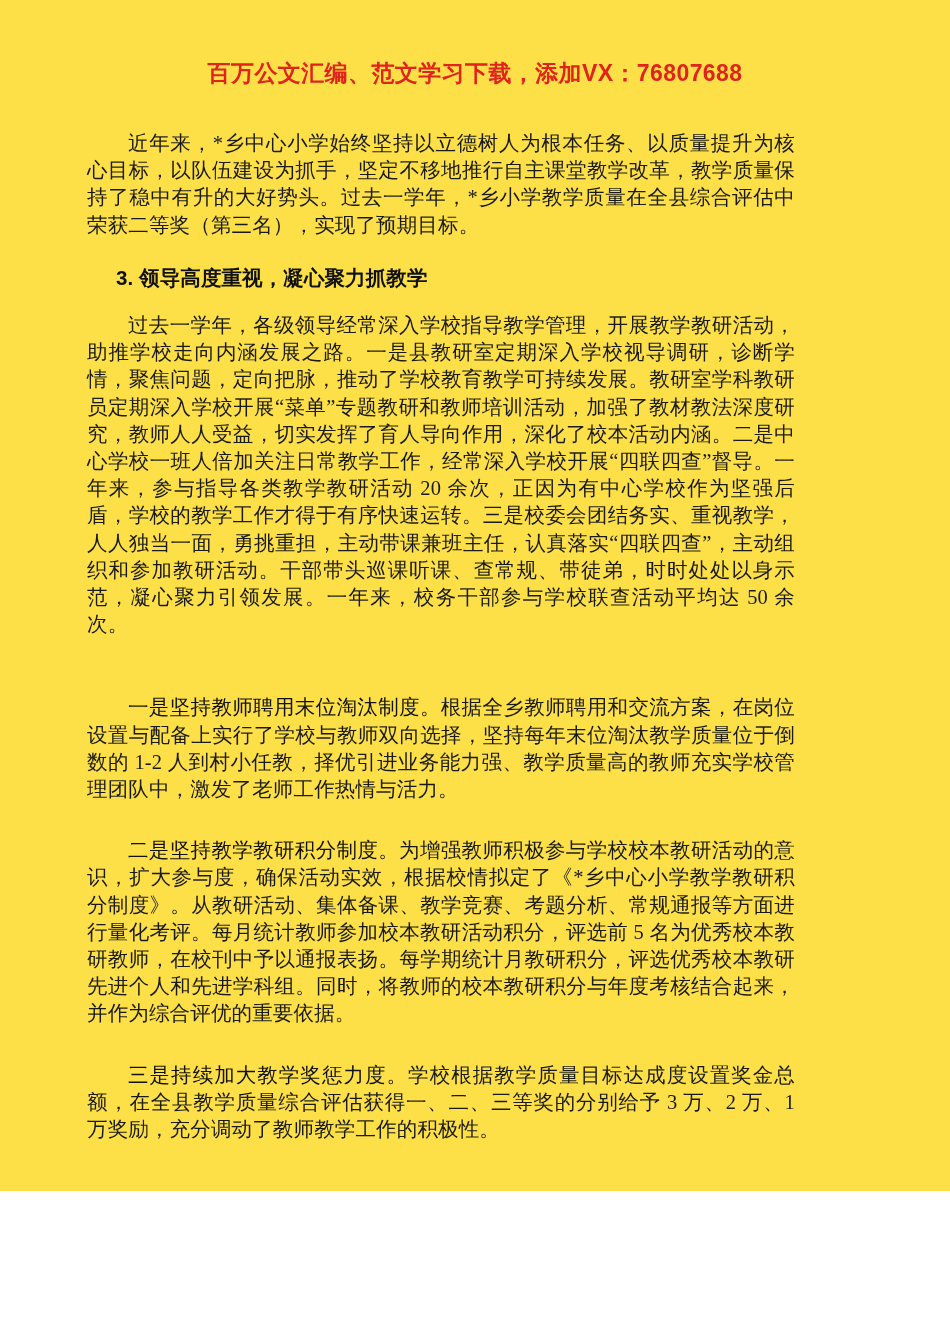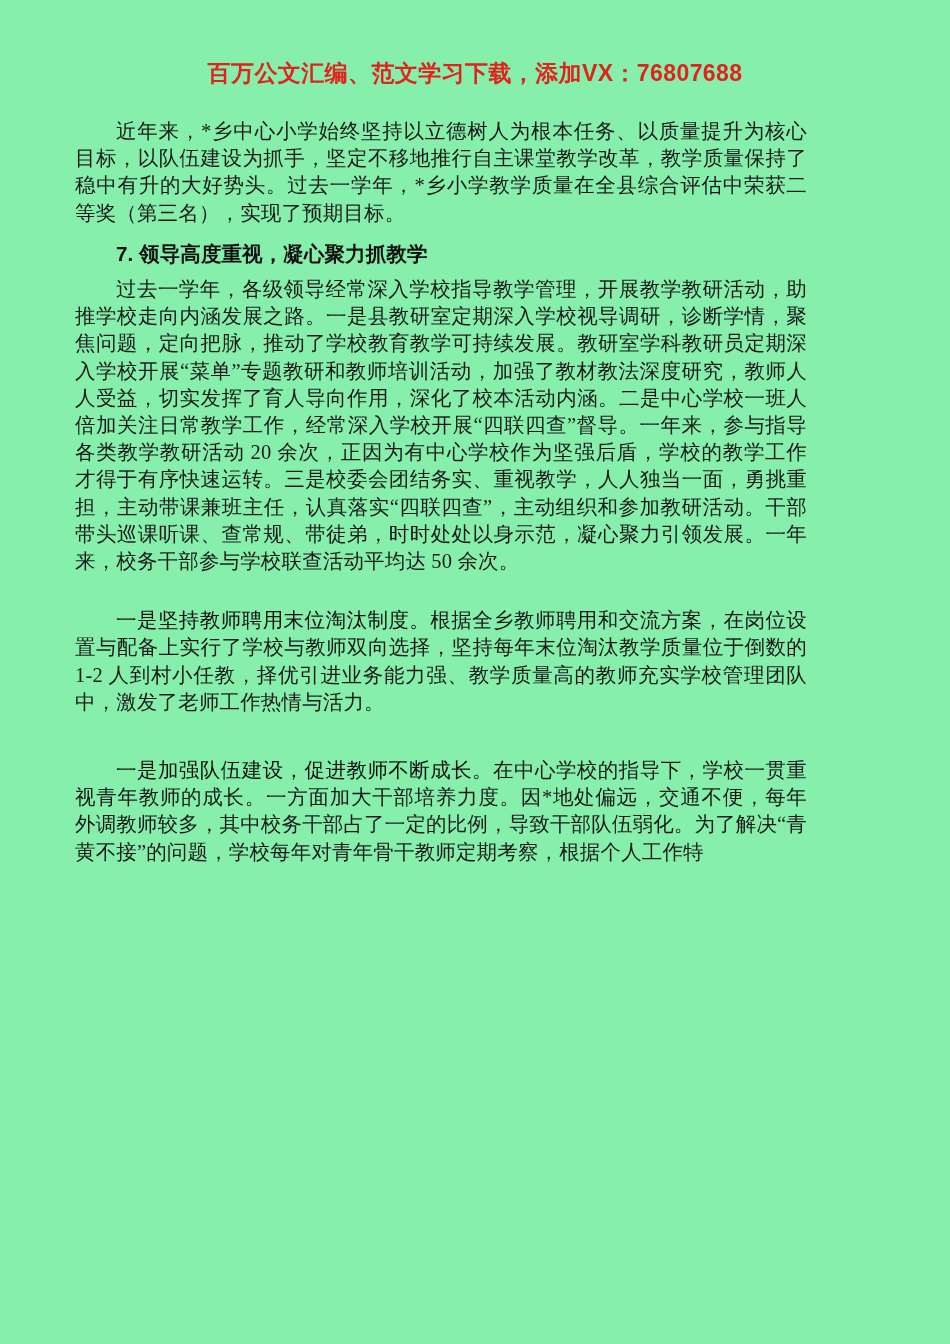--- a/index.html
+++ b/index.html
@@ -10,22 +10,22 @@
   body {
     width: 950px;
     height: 1344px;
     font-family: "Liberation Serif", "DejaVu Serif", serif;
     color: #1a1a1a;
     overflow: hidden;
   }
   .page {
     position: relative;
     width: 950px;
-    height: 1344px;
-    background: #86efac;
+    height: 1191px;
+    background: #fde047;
     box-sizing: border-box;
   }
   .promo-banner {
     position: absolute;
     top: 58px;
     left: 0;
     width: 950px;
     text-align: center;
     font-family: "Liberation Sans", "DejaVu Sans", sans-serif;
     font-size: 23px;
@@ -34,21 +34,21 @@
     color: #e0231c;
     white-space: nowrap;
   }
   .doc-body {
     position: absolute;
     top: 118px;
     left: 75px;
     width: 732px;
   }
   p.para {
-    margin: 0;
+    margin: 12px;
     font-size: 20.5px;
     line-height: 27.2px;
     text-align: justify;
     text-justify: inter-ideograph;
     text-indent: 41px;
     letter-spacing: 0.15px;
     word-break: break-all;
   }
   h2.heading {
     margin: 0;
@@ -74,39 +74,42 @@
 
 <div class="page">
 
   <div class="promo-banner">百万公文汇编、范文学习下载，添加VX：76807688</div>
 
   <div class="doc-body">
 
     <p class="para">近年来，*乡中心小学始终坚持以立德树人为根本任务、以质量提升为核心目标，以队伍建设为抓手，坚定不移地推行自主课堂教学改革，教学质量保持了稳中有升的大好势头。过去一学年，*乡小学教学质量在全县综合评估中荣获二等奖（第三名），实现了预期目标。</p>
 
     <div class="gap-md"></div>
-    <h2 class="heading">7. 领导高度重视，凝心聚力抓教学</h2>
+    <h2 class="heading">3. 领导高度重视，凝心聚力抓教学</h2>
     <div class="gap-sm"></div>
 
     <p class="para">过去一学年，各级领导经常深入学校指导教学管理，开展教学教研活动，助推学校走向内涵发展之路。一是县教研室定期深入学校视导调研，诊断学情，聚焦问题，定向把脉，推动了学校教育教学可持续发展。教研室学科教研员定期深入学校开展“菜单”专题教研和教师培训活动，加强了教材教法深度研究，教师人人受益，切实发挥了育人导向作用，深化了校本活动内涵。二是中心学校一班人倍加关注日常教学工作，经常深入学校开展“四联四查”督导。一年来，参与指导各类教学教研活动 20 余次，正因为有中心学校作为坚强后盾，学校的教学工作才得于有序快速运转。三是校委会团结务实、重视教学，人人独当一面，勇挑重担，主动带课兼班主任，认真落实“四联四查”，主动组织和参加教研活动。干部带头巡课听课、查常规、带徒弟，时时处处以身示范，凝心聚力引领发展。一年来，校务干部参与学校联查活动平均达 50 余次。</p>
 
     <div class="gap-md"></div>
     <div class="gap-sm"></div>
 
 
     <div class="gap-sm"></div>
     <p class="para">
       <span class="lead">一是坚持教师聘用末位淘汰制度。</span><span class="tail">根据全乡教师聘用和交流方案，在岗位设置与配备上实行了学校与教师双向选择，坚持每年末位淘汰教学质量位于倒数的 1-2 人到村小任教，择优引进业务能力强、教学质量高的教师充实学校管理团队中，激发了老师工作热情与活力。</span>
     </p>
 
     <div class="gap-sm"></div>
+    <p class="para">
+      <span class="lead">二是坚持教学教研积分制度。</span><span class="tail">为增强教师积极参与学校校本教研活动的意识，扩大参与度，确保活动实效，根据校情拟定了《*乡中心小学教学教研积分制度》。从教研活动、集体备课、教学竞赛、考题分析、常规通报等方面进行量化考评。每月统计教师参加校本教研活动积分，评选前 5 名为优秀校本教研教师，在校刊中予以通报表扬。每学期统计月教研积分，评选优秀校本教研先进个人和先进学科组。同时，将教师的校本教研积分与年度考核结合起来，并作为综合评优的重要依据。</span>
+    </p>
 
     <div class="gap-sm"></div>
+    <p class="para">
+      <span class="lead">三是持续加大教学奖惩力度。</span><span class="tail">学校根据教学质量目标达成度设置奖金总额，在全县教学质量综合评估获得一、二、三等奖的分别给予 3 万、2 万、1 万奖励，充分调动了教师教学工作的积极性。</span>
+    </p>
 
     <div class="gap-md"></div>
     <div class="gap-sm"></div>
 
-    <p class="para">
-      <span class="lead">一是加强队伍建设，促进教师不断成长。</span><span class="tail">在中心学校的指导下，学校一贯重视青年教师的成长。一方面加大干部培养力度。因*地处偏远，交通不便，每年外调教师较多，其中校务干部占了一定的比例，导致干部队伍弱化。为了解决“青黄不接”的问题，学校每年对青年骨干教师定期考察，根据个人工作特</span>
-    </p>
 
   </div>
 </div>
 
 </body></html>

